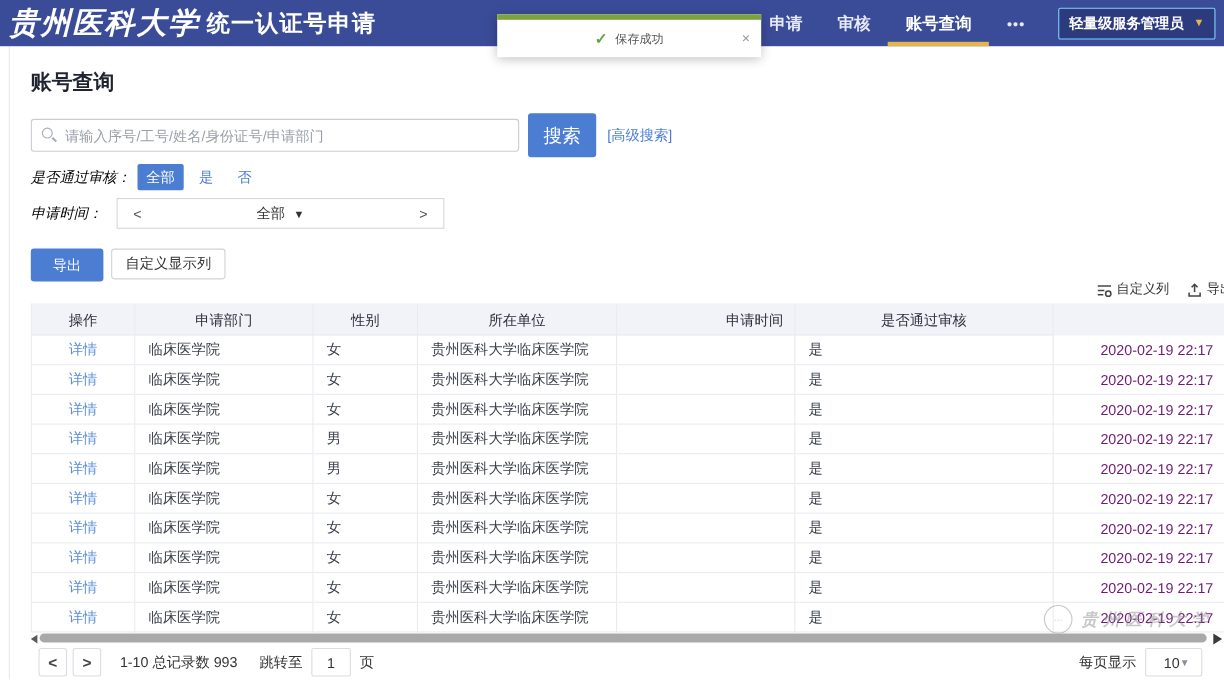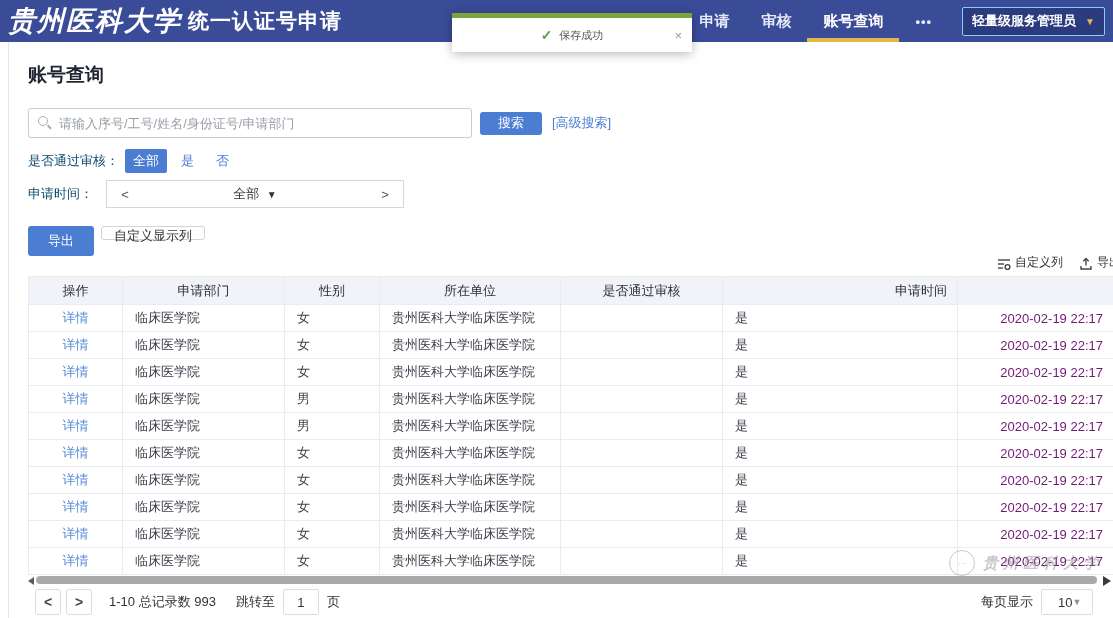--- a/index.html
+++ b/index.html
@@ -58,47 +58,47 @@
     width:100%; height:100%; border:1px solid #c8ccd4; border-radius:3px;
     padding:0 8px 0 30px; font-size:13px; color:#333; outline:none;
     font-family:"Liberation Sans", sans-serif;
   }
   .search-input::placeholder { color:#9aa0a8; }
   .mag-icon { position:absolute; left:10px; top:8px; width:10px; height:10px;
     border:1.6px solid #a7adb5; border-radius:50%; }
   .mag-icon::after { content:""; position:absolute; left:8px; top:9px; width:5px; height:1.6px;
     background:#a7adb5; transform:rotate(45deg); }
   .search-btn {
-    margin-left:8px; width:62px; height:23px; background:#4b7dd3; color:#fff;
-    border:none; border-radius:3px; font-size:13px; cursor:pointer;
+    margin-left:8px; width:62px; height:40px; background:#4b7dd3; color:#fff;
+    border:none; border-radius:3px; font-size:17px; cursor:pointer;
     font-family:"Liberation Sans", sans-serif;
     text-align:center;
   }
   .adv-link { margin-left:10px; color:#4b7dd3; font-size:13px; cursor:pointer; text-decoration:none; }
   
   .filter-audit { position:absolute; left:28px; top:107px; display:flex; align-items:center; font-size:13px; }
-  .filter-label { color:#0c4a6e; }
+  .filter-label { color:#000000;font-style:italic; }
   .chip { margin-left:6px; padding:3px 8px; border-radius:2px; color:#4b7dd3; cursor:pointer; }
   .chip.selected { background:#4b7dd3; color:#fff; }
   .filter-time { position:absolute; left:28px; top:138px; display:flex; align-items:center; font-size:13px; }
   .time-box {
     margin-left:13px; width:298px; height:28px; border:1px solid #d4d7de;
     display:flex; align-items:center; background:#fff;
   }
   .time-arrow { width:36px; text-align:center; color:#555; font-size:13px; cursor:pointer; }
   .time-center { flex:1; text-align:center; color:#333; cursor:pointer; }
   .time-caret { font-size:10px; color:#333; margin-left:4px; }
   
   .toolbar { position:absolute; left:28px; top:184px; display:flex; }
   .btn-primary {
     width:66px; height:30px; background:#4b7dd3; color:#fff; border:none; border-radius:3px;
     font-size:13px; cursor:pointer; font-family:"Liberation Sans", sans-serif;
   }
   .btn-plain {
-    margin-left:7px; height:14px; padding:0 12px; background:#fff; color:#333;
+    margin-left:7px; height:28px; padding:0 12px; background:#fff; color:#333;
     border:1px solid #d0d3da; border-radius:3px; font-size:13px; cursor:pointer;
     font-family:"Liberation Sans", sans-serif;
   }
   .right-links { position:absolute; right:-8px; top:212px; display:flex; align-items:center; font-size:12px; color:#333; white-space:nowrap; }
   .right-link { display:flex; align-items:flex-end; cursor:pointer; margin-left:16px; }
   .right-link svg { margin-right:4px; }
   
   .tablewrap { position:absolute; left:28px; top:234px; width:1085px; border-top:1px solid #e9ebf1; border-left:1px solid #e9ebf1; }
   .trow { display:grid; grid-template-columns:94px 162px 95px 181px 162px 235px 156px; }
   .trow.head { background:#f2f3f9; }
@@ -247,22 +247,22 @@
         <span>导出</span>
       </span>
     </div>
 
     <div class="tablewrap">
       <div class="trow head" id="thead-row">
           <div class="tcell ">操作</div>
           <div class="tcell ">申请部门</div>
           <div class="tcell ">性别</div>
           <div class="tcell ">所在单位</div>
+          <div class="tcell h-right">申请时间</div>
           <div class="tcell ">是否通过审核</div>
-          <div class="tcell h-right">申请时间</div>
         </div>
       <div id="tbody">
           <div class="trow">
             <div class="tcell c-center">
               <a class="detail-link">详情</a>
             </div>
             <div class="tcell c-left">临床医学院</div>
             <div class="tcell c-left">女</div>
             <div class="tcell c-left">贵州医科大学临床医学院</div>
             <div class="tcell c-left"></div>

